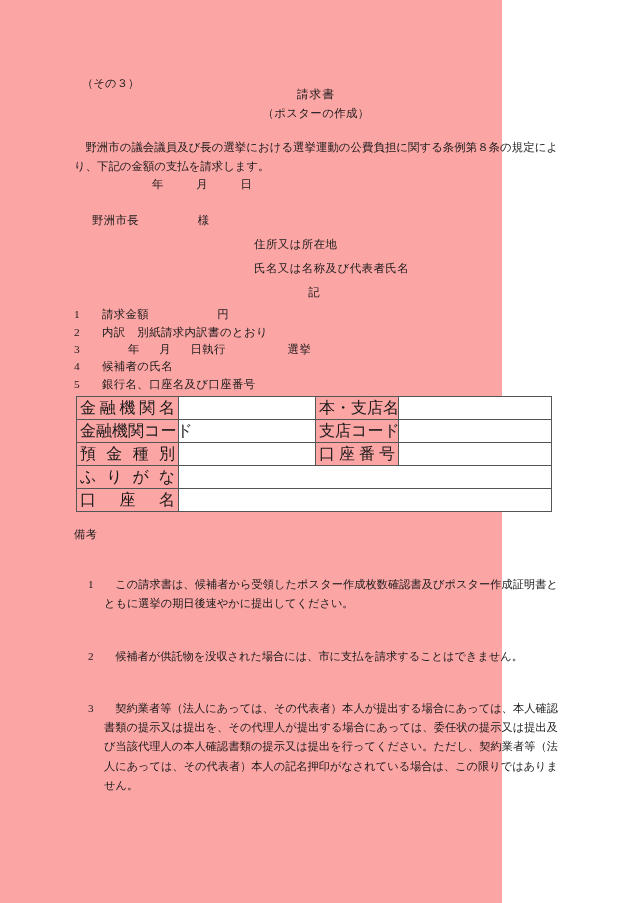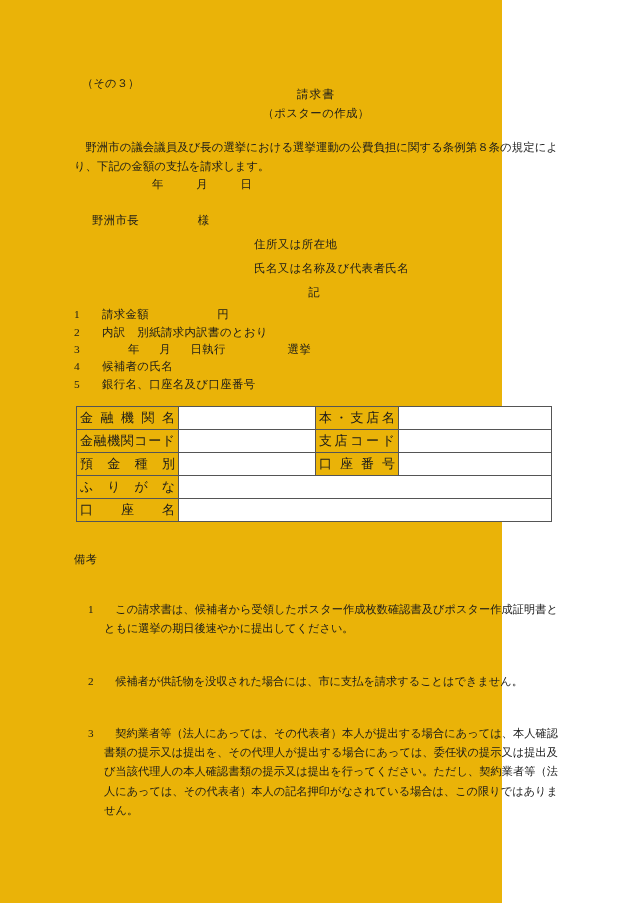--- a/index.html
+++ b/index.html
@@ -14,21 +14,21 @@
     font-family: "Liberation Serif", "DejaVu Serif", serif;
     color: #1a1a1a;
     overflow: hidden;
   }
 
   .page {
     position: absolute;
     left: 0; top: 0;
     width: 502px;
     height: 903px;
-    background: #eab308;
+    background: #fca5a5;
   }
 
   
   .doc {
     position: absolute;
     left: 74px;
     top: 78px;
     width: 484px;
     font-size: 11.2px;
     line-height: 1.0;
@@ -109,46 +109,46 @@
   .num-idx {
     width: 28px;
     flex: 0 0 28px;
   }
   .num-txt { white-space: pre; }
 
   
   .bank-table {
     position: absolute;
     left: 76px;
-    top: 406px;
+    top: 396px;
     width: 475px;
     border-collapse: collapse;
     table-layout: fixed;
-    font-size: 13px;
+    font-size: 16px;
   }
   .bank-table td {
     border: 1px solid #555555;
     height: 22px;
     padding: 0 3px;
     vertical-align: middle;
   }
   .bank-table td.lbl {
     text-align: justify;
     text-align-last: justify;
     text-justify: inter-character;
     white-space: nowrap;
     letter-spacing: 0px;
   }
   .bank-table td.val { background: #ffffff; }
 
   
   .remarks {
     position: absolute;
     left: 74px;
-    top: 552px;
+    top: 527px;
     width: 484px;
     font-size: 11.2px;
   }
   .remarks-title {
     letter-spacing: 0.6px;
     margin-bottom: 3px;
   }
   .remark-row {
     display: flex;
     align-items: baseline;

